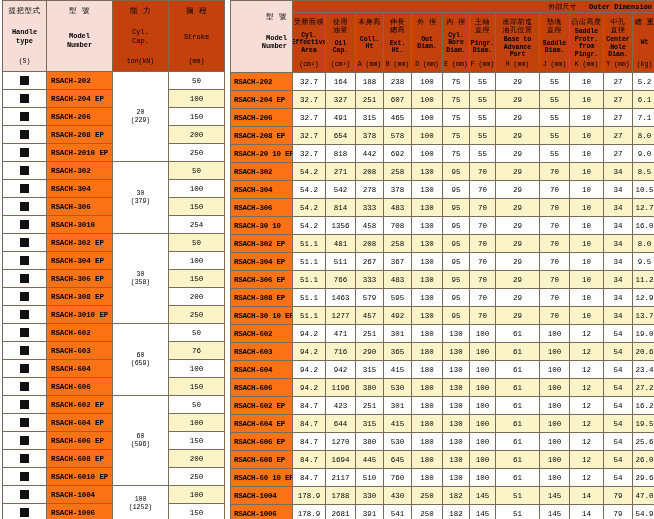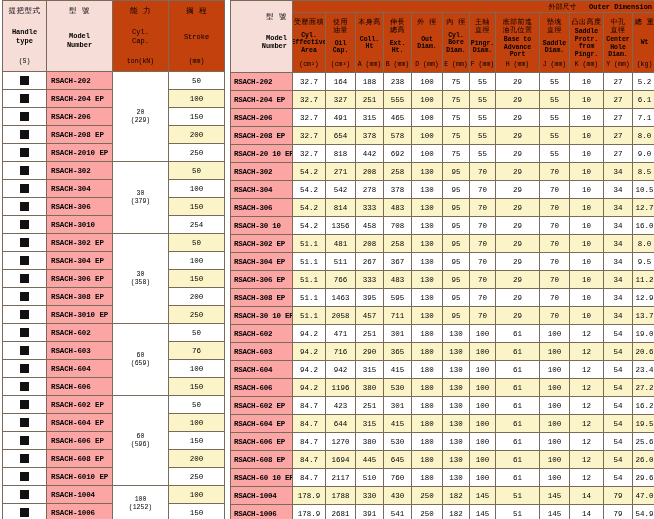--- a/index.html
+++ b/index.html
@@ -34,21 +34,21 @@
     text-align: center;
     vertical-align: middle;
     font-weight: normal;
     white-space: nowrap;
     overflow: hidden;
   }
 
   
   .hdr-pink   { background: #f6ddd8; }
   .hdr-green  { background: #c2410c; }
-  .cell-pink  { background: #fca5a5; }
+  .cell-pink  { background: #f97316; }
   .cell-white { background: #ffffff; }
   .cell-yel   { background: #faf4c8; }
 
   
   #left-table { width: 222px; margin-left: 2px; }
   #left-table col.c-handle { width: 44px; }
   #left-table col.c-model  { width: 66px; }
   #left-table col.c-cap    { width: 56px; }
   #left-table col.c-stroke { width: 56px; }
 
@@ -536,21 +536,21 @@
           <td class="cell-white">55</td>
           <td class="cell-white">10</td>
           <td class="cell-white">27</td>
           <td class="cell-white">5.2</td>
         </tr>
         <tr>
           <td class="model cell-pink">RSACH-204 EP</td>
           <td class="cell-yel">32.7</td>
           <td class="cell-yel">327</td>
           <td class="cell-yel">251</td>
-          <td class="cell-yel">555</td>
+          <td class="cell-yel">607</td>
           <td class="cell-yel">100</td>
           <td class="cell-yel">75</td>
           <td class="cell-yel">55</td>
           <td class="cell-yel">29</td>
           <td class="cell-yel">55</td>
           <td class="cell-yel">10</td>
           <td class="cell-yel">27</td>
           <td class="cell-yel">6.1</td>
         </tr>
         <tr>
@@ -700,37 +700,37 @@
           <td class="cell-yel">29</td>
           <td class="cell-yel">70</td>
           <td class="cell-yel">10</td>
           <td class="cell-yel">34</td>
           <td class="cell-yel">11.2</td>
         </tr>
         <tr>
           <td class="model cell-pink">RSACH-308 EP</td>
           <td class="cell-white">51.1</td>
           <td class="cell-white">1463</td>
-          <td class="cell-white">395</td>
+          <td class="cell-white">579</td>
           <td class="cell-white">595</td>
           <td class="cell-white">130</td>
           <td class="cell-white">95</td>
           <td class="cell-white">70</td>
           <td class="cell-white">29</td>
           <td class="cell-white">70</td>
           <td class="cell-white">10</td>
           <td class="cell-white">34</td>
           <td class="cell-white">12.9</td>
         </tr>
         <tr>
           <td class="model cell-pink">RSACH-30 10 EP</td>
           <td class="cell-yel">51.1</td>
-          <td class="cell-yel">2058</td>
+          <td class="cell-yel">1277</td>
           <td class="cell-yel">457</td>
-          <td class="cell-yel">711</td>
+          <td class="cell-yel">492</td>
           <td class="cell-yel">130</td>
           <td class="cell-yel">95</td>
           <td class="cell-yel">70</td>
           <td class="cell-yel">29</td>
           <td class="cell-yel">70</td>
           <td class="cell-yel">10</td>
           <td class="cell-yel">34</td>
           <td class="cell-yel">13.7</td>
         </tr>
         <tr>

